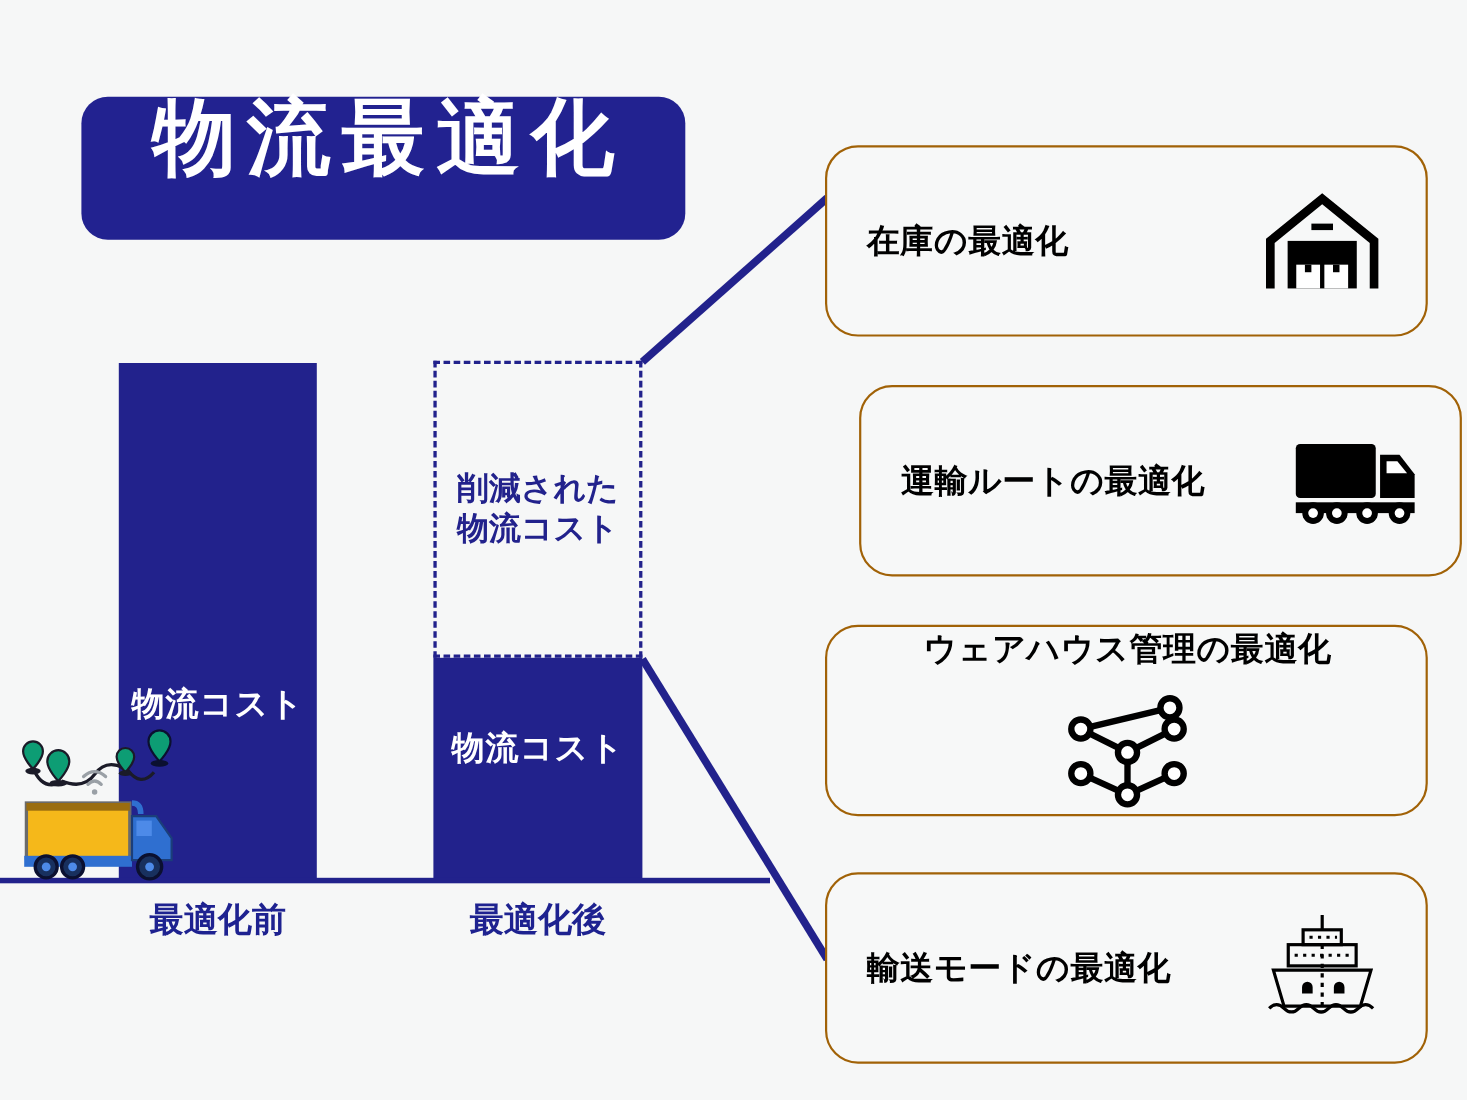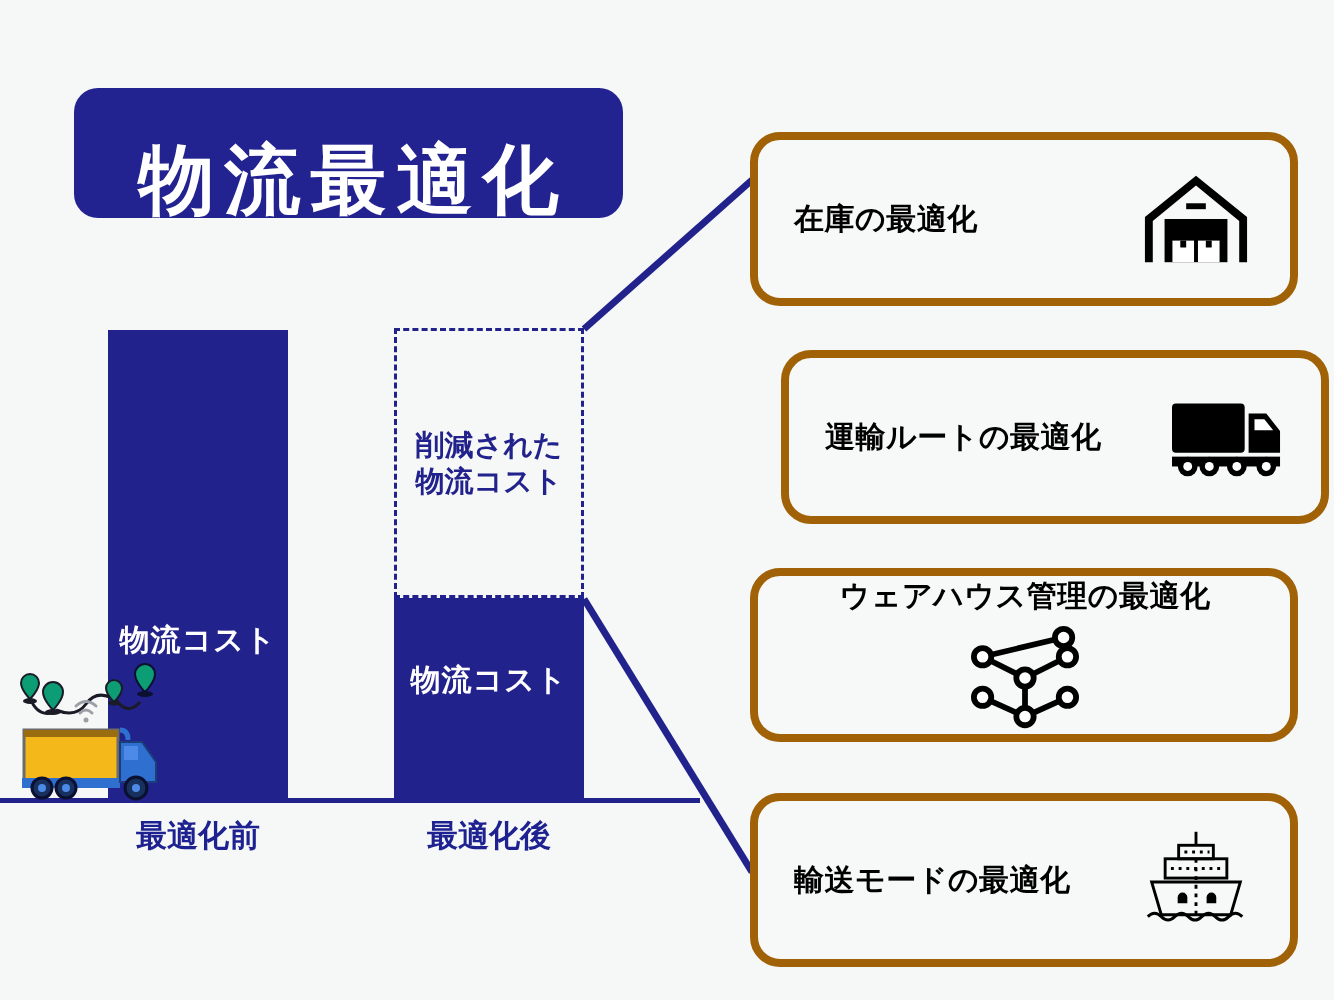--- a/index.html
+++ b/index.html
@@ -10,21 +10,21 @@
     overflow: hidden;
   }
   #stage { position: relative; width: 1334px; height: 1000px; background: #f6f7f7; }
 
   
   #title-badge {
     position: absolute; left: 74px; top: 88px;
     width: 549px; height: 130px;
     background: #222290;
     border-radius: 24px;
-    display: flex; align-items: flex-end; justify-content: center;
+    display: flex; align-items: flex-start; justify-content: center;
   }
   #title-text {
     color: #ffffff;
     font-size: 76px;
     font-weight: bold;
     letter-spacing: 10px;
     text-indent: 10px;
     line-height: 1;
     white-space: nowrap;
   }
@@ -83,21 +83,21 @@
   
   #truck-illustration { position: absolute; left: 8px; top: 660px; width: 162px; height: 145px; }
 
   
   #connectors { position: absolute; left: 0; top: 0; width: 1334px; height: 1000px; pointer-events: none; }
 
   
   .card {
     position: absolute; left: 750px; width: 548px; height: 174px;
     background: #f7f8f8;
-    border: 8px solid #a16207;
+    border: 2px solid #a16207;
     border-radius: 30px;
     display: flex; align-items: center;
     padding: 0 34px 0 36px;
   }
   #card-0 { top: 132px; }
   #card-1 { top: 350px; margin-left: 31px; }
   #card-2 { top: 568px; flex-direction: column; }
   #card-3 { top: 793px; justify-content: center; }
   .card-label {
     flex: 1 1 auto;

